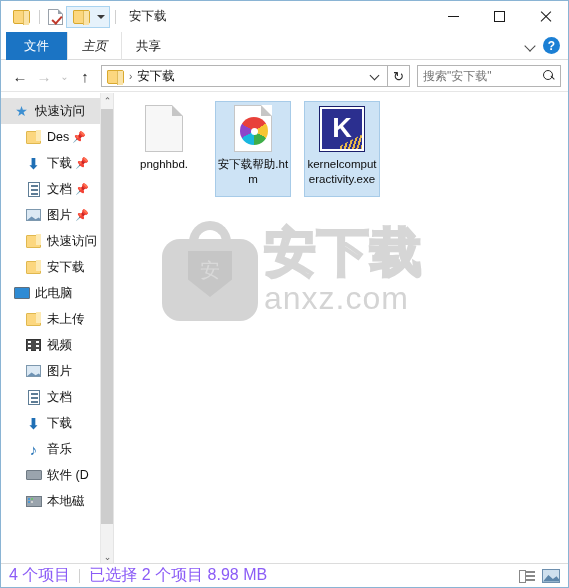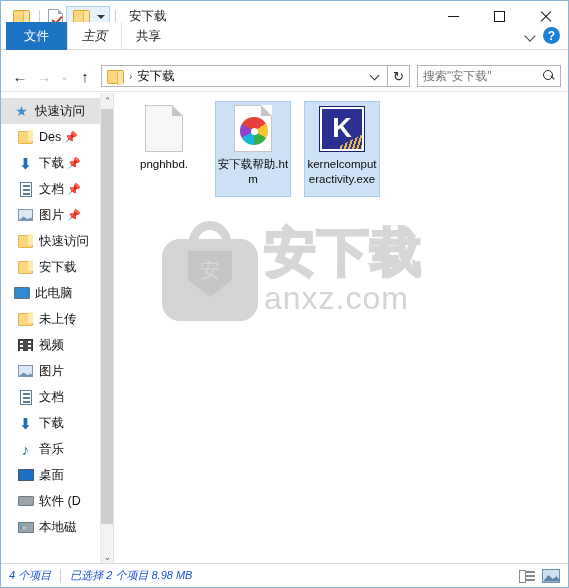--- a/index.html
+++ b/index.html
@@ -85,21 +85,21 @@
   .wc .cls { position: relative; width: 13px; height: 13px; display:block; }
   .wc .cls:before, .wc .cls:after {
     content: ""; position: absolute; left: 0; top: 6px;
     width: 14px; height: 1.2px; background: #1b1b1b;
   }
   .wc .cls:before { transform: rotate(45deg); }
   .wc .cls:after  { transform: rotate(-45deg); }
 
   
   .ribbon {
-    position: absolute; top: 21px; left: 0;
+    position: absolute; top: 31px; left: 0;
     width: 567px; height: 28px;
     background: #ffffff;
     border-bottom: 1px solid #dcdcdc;
     display: flex; align-items: stretch;
   }
   .tab {
     display: flex; align-items: center; justify-content: center;
     font-size: 12.5px; color: #1a1a1a;
     padding: 0 14px; height: 28px;
   }
@@ -213,21 +213,21 @@
     font-size: 12.5px; color: #111111;
     padding-left: 8px; white-space: nowrap;
     position: relative;
   }
   .nav-item.selected { background: #e2e2e2; }
   .nav-item .ico {
     width: 17px; height: 16px; flex: none; margin-right: 5px;
     display: flex; align-items: center; justify-content: center;
     position: relative;
   }
-  .indent1 { padding-left: 16px; }
+  .indent1 { padding-left: 24px; }
   .indent-root { padding-left: 12px; }
   .lbl { overflow: hidden; }
   .pin {
     margin-left: 3px; font-size: 11px; color: #7a8fa6; flex: none;
   }
 
   
   .ic-folder {
     width: 15px; height: 13px; background: #fcd77f;
     border: 1px solid #e0b84f; border-radius: 1px;
@@ -447,21 +447,21 @@
     margin-top: 2px;
   }
 
   
   .statusbar {
     position: absolute; bottom: 0; left: 0;
     width: 567px; height: 24px;
     background: #ffffff; border-top: 1px solid #dcdcdc;
     display: flex; align-items: center; padding: 0 8px;
   }
-  .st-text { font-size: 11px; color: #1d4ed8; font-style: italic; }
+  .st-text { font-size: 16px; color: #8b5cf6; }
   .st-sep { width: 1px; height: 14px; background: #d0d0d0; margin: 0 9px; }
   .st-right { margin-left: auto; display: flex; align-items: center; gap: 7px; }
   .vm-details {
     width: 16px; height: 14px; position: relative;
   }
   .vm-details:before {
     content: ""; position: absolute; left: 0; top: 1px;
     width: 5px; height: 11px; border: 1px solid #888;
   }
   .vm-details:after {
@@ -644,26 +644,20 @@
           <span class="lbl">下载</span>
         </div>
 
         <div class="nav-item indent1">
           <span class="ico">
               <span class="ic-music">♪</span>
             </span>
           <span class="lbl">音乐</span>
         </div>
 
-        <div class="nav-item indent1">
-          <span class="ico">
-              <span class="ic-desk"></span>
-            </span>
-          <span class="lbl">桌面</span>
-        </div>
 
         <div class="nav-item indent1">
           <span class="ico">
               <span class="ic-drive"></span>
             </span>
           <span class="lbl">软件 (D</span>
         </div>
 
         <div class="nav-item indent1">
           <span class="ico">

